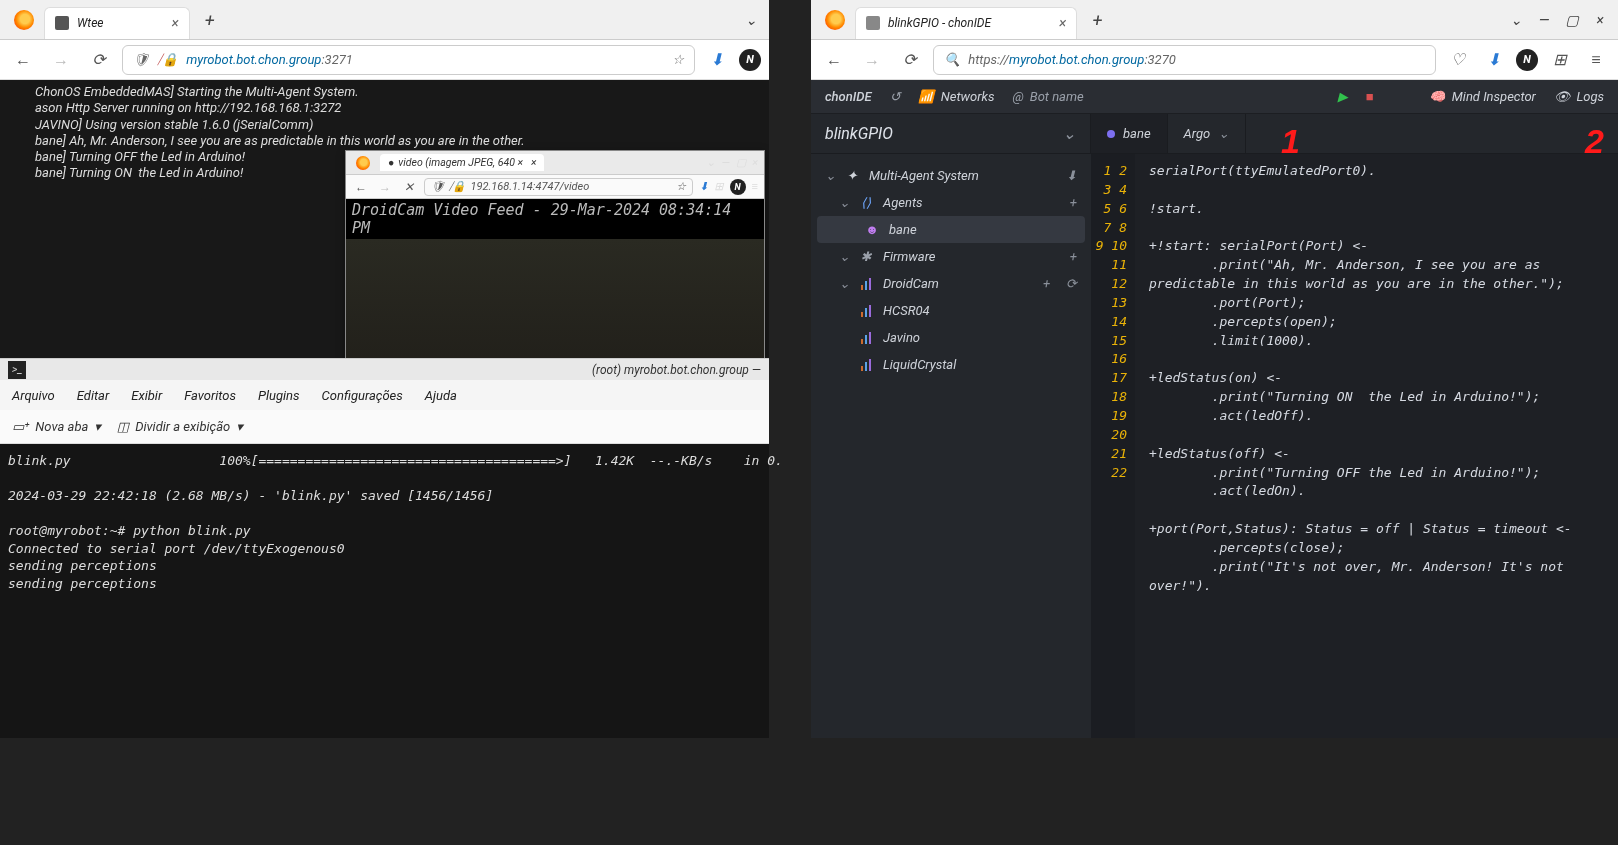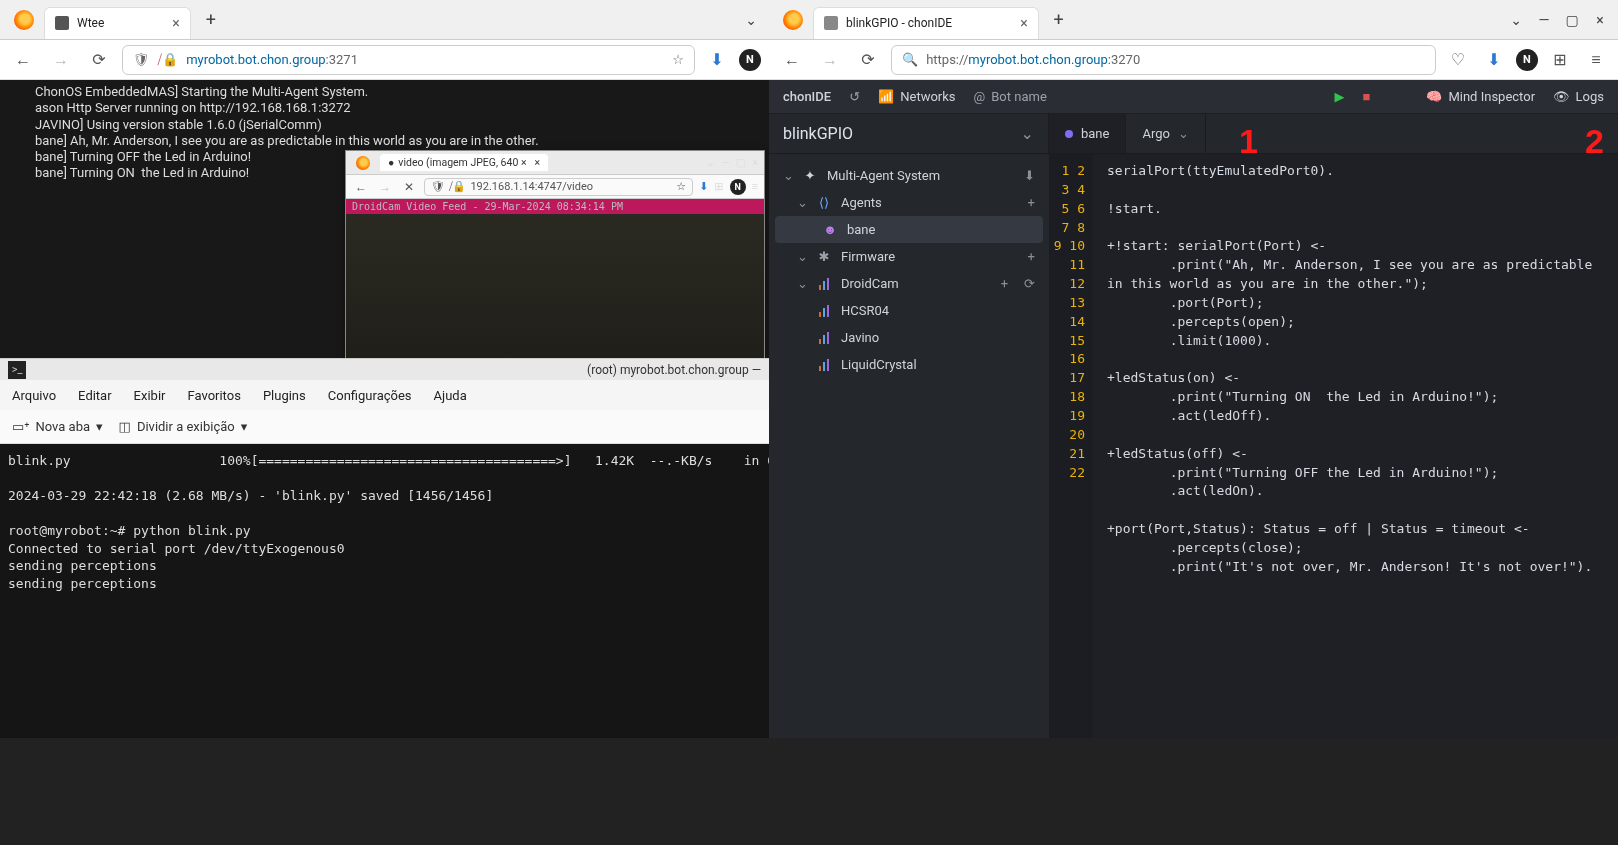--- a/index.html
+++ b/index.html
@@ -1,19 +1,19 @@
 <!DOCTYPE html>
 <html><head>
 <meta charset="utf-8">
 <style>
 * { margin: 0; padding: 0; box-sizing: border-box; font-family: -apple-system, BlinkMacSystemFont, "Segoe UI", Roboto, sans-serif; }
 body { width: 1618px; height: 845px; display: flex; background: #222; overflow: hidden; }
-.pane { height: 738px; display: flex; flex-direction: column; }
+.pane { height: 738px; display: flex; flex-direction: column; font-style: italic; }
 .left-pane { width: 769px; }
-.right-pane { width: 849px; }
+.right-pane { width: 849px; margin-left: 42px; }
 
 
 .browser-tabs { height: 40px; background: #f0f0f0; display: flex; align-items: center; padding: 0 4px; border-bottom: 1px solid #ccc; }
 .ff-icon { width: 20px; height: 20px; border-radius: 50%; background: radial-gradient(circle at 55% 45%, #ffcb4d 0 30%, #ff8a00 55%, #ff3b00 85%, #9c2bff 100%); margin: 0 10px; }
 .tab { height: 32px; display: flex; align-items: center; background: #fff; border-radius: 6px 6px 0 0; padding: 0 10px; font-size: 12px; color: #222; gap: 8px; border: 1px solid #ddd; border-bottom: none; margin-top: 6px; }
 .tab .favicon { width: 14px; height: 14px; background: #555; border-radius: 2px; }
 .tab .close { color: #666; font-size: 14px; cursor: pointer; margin-left: 60px;}
 .tab-add { width: 28px; height: 28px; display:flex;align-items:center;justify-content:center;color:#444;font-size:18px;margin-left:6px;cursor:pointer;}
 .tabbar-spacer{flex:1;}
 .tabbar-ctrl{width:28px;height:28px;display:flex;align-items:center;justify-content:center;color:#444;font-size:14px;}
@@ -27,21 +27,21 @@
 
 
 .wtee-area{flex:1;background:#181818;color:#ddd;font-family:ui-monospace,Consolas,monospace;font-size:13px;position:relative;overflow:hidden;}
 .wtee-lines{padding:4px 6px;white-space:pre;line-height:1.25;margin-left:29px;}
 .float-browser{position:absolute;left:345px;top:70px;width:420px;border:1px solid #888;background:#f0f0f0;box-shadow:0 2px 8px rgba(0,0,0,.4);}
 .fb-tabs{height:24px;display:flex;align-items:center;padding:0 6px;font-size:11px;gap:6px;border-bottom:1px solid #ccc;background:#eaeaea;}
 .fb-tabs .ff-icon{width:14px;height:14px;margin:0 4px;}
 .fb-tab{background:#fff;border-radius:4px 4px 0 0;padding:2px 8px;display:flex;align-items:center;gap:4px;font-size:10.5px;color:#333;}
 .fb-addr{height:24px;display:flex;align-items:center;padding:0 6px;gap:6px;font-size:11px;background:#fafafa;border-bottom:1px solid #ccc;}
 .fb-addr .box{flex:1;border:1px solid #ccc;border-radius:4px;height:18px;display:flex;align-items:center;padding:0 6px;gap:4px;color:#555;}
-.fb-header{background:#be185d;color:#bbb;font-size:10px;padding:2px 6px;font-family:ui-monospace,monospace;}
+.fb-header{background:#000000;color:#bbb;font-size:15px;padding:2px 6px;font-family:ui-monospace,monospace;}
 .camera{width:100%;height:300px;background:linear-gradient(#2a2a22,#161210);position:relative;}
 .led{position:absolute;left:90px;bottom:110px;width:18px;height:22px;border-radius:9px 9px 3px 3px;background:radial-gradient(circle at 40% 35%,#dfffdf,#3fe23f 55%,#0a990a);box-shadow:0 0 14px 4px rgba(120,255,120,.7);}
 .pi{position:absolute;left:120px;bottom:30px;width:230px;height:90px;background:#144020;border-radius:4px;}
 .pi::before{content:"";position:absolute;top:6px;left:10px;right:10px;height:10px;background:repeating-linear-gradient(90deg,#222 0 4px,#444 4px 8px);}
 .red-led{position:absolute;left:300px;bottom:100px;width:6px;height:6px;border-radius:50%;background:#ff4040;box-shadow:0 0 6px 2px rgba(255,60,60,.8);}
 
 .editor-status{height:22px;background:#e8e8e8;color:#333;font-size:12px;display:flex;align-items:center;justify-content:flex-end;padding:0 8px;border-top:1px solid #ccc;}
 .editor-status .termicon{width:18px;height:18px;background:#222;color:#ccc;display:flex;align-items:center;justify-content:center;font-size:11px;margin-right:auto;}
 
 .editor-menu{height:30px;background:#f5f5f5;color:#222;display:flex;align-items:center;gap:22px;padding:0 12px;font-size:13px;}

